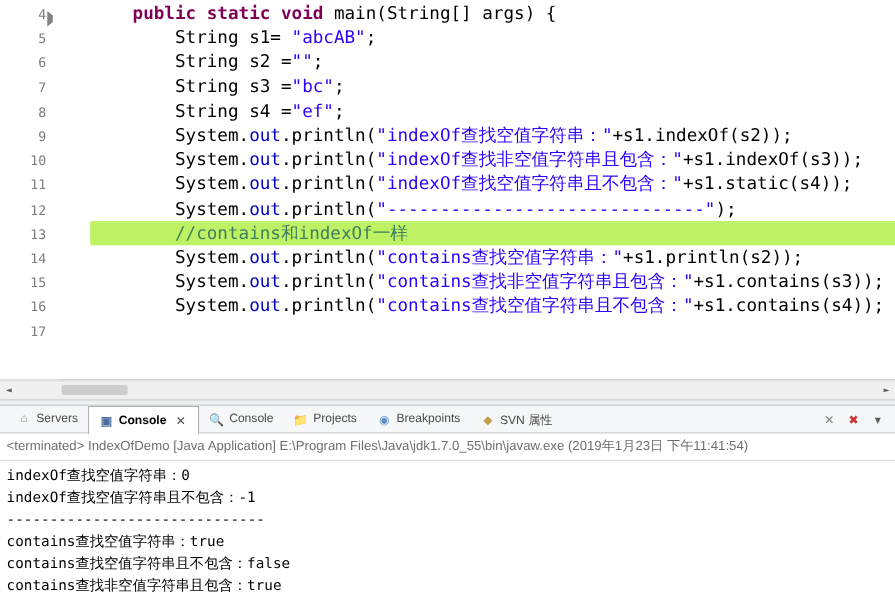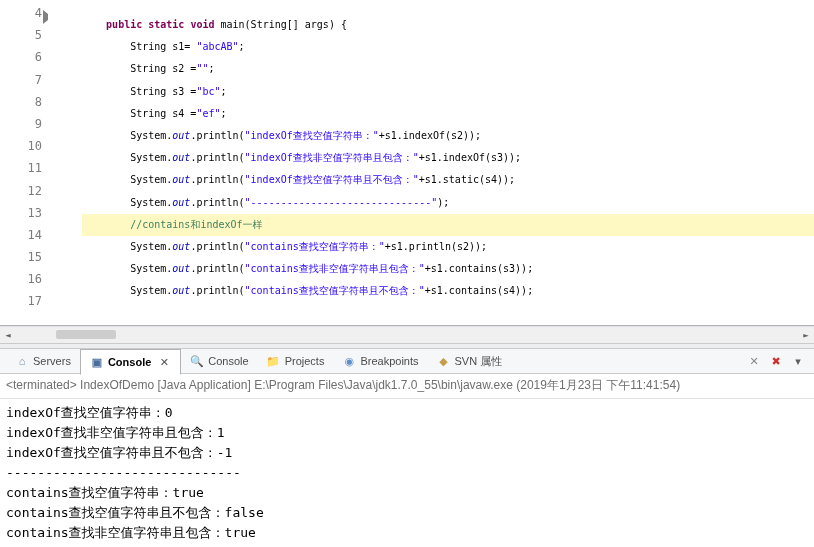--- a/index.html
+++ b/index.html
@@ -1,26 +1,26 @@
 <!DOCTYPE html>
 <html><head>
 <meta charset="utf-8">
 <style>
 html,body{margin:0;padding:0;font-family:Consolas,Monaco,monospace;font-size:13px;background:#fff;color:#000}
 .root{display:flex;flex-direction:column;width:814px;height:547px;overflow:hidden}
 .editor-pane{display:flex;flex:1;overflow:hidden;background:#fff;border-bottom:1px solid #aeb0b5}
 .gutter{width:54px;background:#fff;text-align:right;color:#7c7c7c;font-size:12px;user-select:none;padding-top:2px}
 .gutter .ln{height:22.2px;line-height:22.2px;padding-right:12px;position:relative}
 .gutter .ln.mark::before{content:"";position:absolute;right:0;top:8px;width:6px;height:6px;border-top:4px solid transparent;border-bottom:4px solid transparent;border-left:5px solid #818181}
-.code{flex:1;padding:14px 0 0 28px;font-size:10px;overflow:hidden;position:relative}
+.code{flex:1;padding:1px 0 0 28px;font-size:16px;overflow:hidden;position:relative}
 .code .line{height:22.2px;line-height:22.2px;white-space:pre}
-.code .line.hl{background:#fef9c3}
+.code .line.hl{background:#bef264}
 .kw{color:#7f0055;font-weight:bold}
 .str{color:#2a00ff}
-.fld{color:#0000c0;font-style:italic}
+.fld{color:#0000c0;}
 .cmt{color:#3f7f5f}
 .pln{color:#000}
 .scrollbar-h{height:16px;background:#f0f0f0;border-top:1px solid #e4e4e4;display:flex;align-items:center}
 .scrollbar-h .arrow{width:16px;height:16px;display:flex;align-items:center;justify-content:center;color:#606060;font-size:9px}
 .scrollbar-h .track{flex:1;height:16px;position:relative}
 .scrollbar-h .thumb{position:absolute;left:40px;top:3px;height:9px;width:60px;background:#cdcdcd;border-radius:2px}
 .divider{height:4px;background:#eceef0;border-top:1px solid #c8cacc;border-bottom:1px solid #c8cacc;cursor:row-resize}
 .tabs{height:24px;display:flex;align-items:center;background:#f6f7f8;border-bottom:1px solid #c9cbcd;font-family:"Segoe UI",Tahoma,sans-serif;font-size:11px;color:#4b4b4b;padding-left:6px;gap:0}
 .tab{display:flex;align-items:center;height:24px;padding:0 9px;gap:4px;cursor:pointer}
 .tab.active{background:#fff;border:1px solid #b1b3b6;border-bottom-color:#fff;color:#000;position:relative;top:1px}
@@ -117,21 +117,20 @@
     <div class="btn" style="color:#888">✕</div>
     <div class="btn" style="color:#c33">✖</div>
     <div class="btn">▾</div>
   </div>
 </div>
 
 <div class="console">
   <div class="console-header">&lt;terminated&gt; IndexOfDemo [Java Application] E:\Program Files\Java\jdk1.7.0_55\bin\javaw.exe (2019年1月23日 下午11:41:54)</div>
   <div class="console-body" id="console-body">
         <div class="out">indexOf查找空值字符串：0</div>
-        <div class="out">indexOf查找非空值字符串且包含：1</div>
         <div class="out">indexOf查找空值字符串且不包含：-1</div>
         <div class="out">------------------------------</div>
         <div class="out">contains查找空值字符串：true</div>
         <div class="out">contains查找空值字符串且不包含：false</div>
         <div class="out">contains查找非空值字符串且包含：true</div>
       </div>
 </div>
 
 </div>
 

